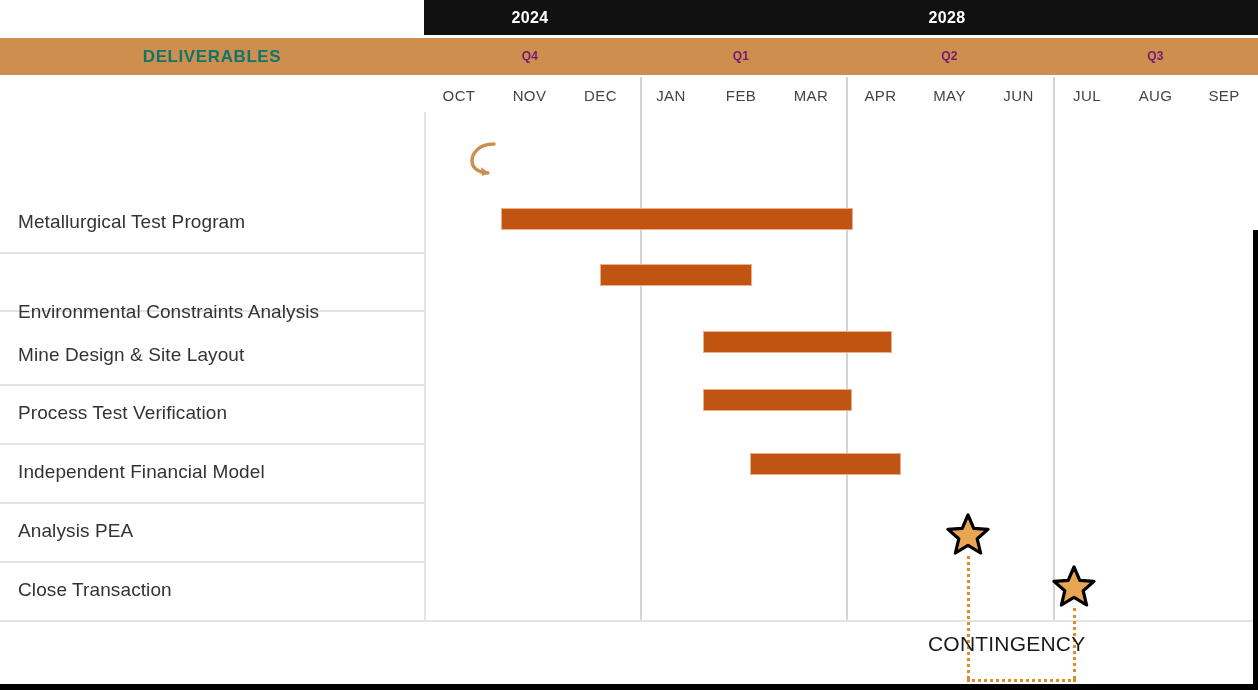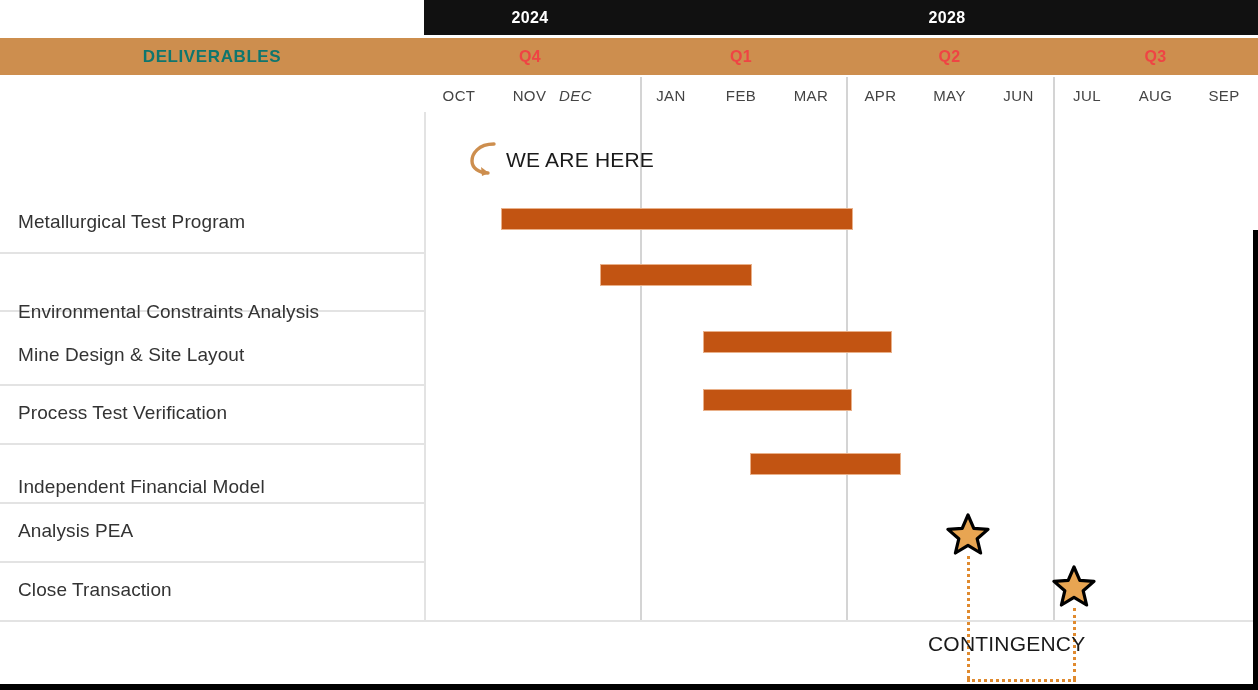--- a/index.html
+++ b/index.html
@@ -60,22 +60,22 @@
     font-size: 17px;
     font-weight: bold;
     letter-spacing: 0.6px;
   }
   .q-cell {
     position: absolute;
     top: 38px;
     height: 37px;
     line-height: 37px;
     text-align: center;
-    color: #ef4444;
-    font-size: 16px;
+    color: #701a75;
+    font-size: 12px;
     font-weight: bold;
     letter-spacing: 0.3px;
   }
 
   
   .month-cell {
     position: absolute;
     top: 80px;
     height: 32px;
     line-height: 32px;
@@ -198,21 +198,21 @@
   <div id="quarter-cells">
       <div class="q-cell" style="left: 424px; width: 212px;">Q4</div>
       <div class="q-cell" style="left: 636px; width: 210px;">Q1</div>
       <div class="q-cell" style="left: 846px; width: 207px;">Q2</div>
       <div class="q-cell" style="left: 1053px; width: 205px;">Q3</div>
     </div>
 
   <div id="month-cells">
       <div class="month-cell" style="left: 424px; width: 70px;">OCT</div>
       <div class="month-cell" style="left: 494px; width: 71px;">NOV</div>
-      <div class="month-cell" style="left: 540px; width: 71px; font-style: italic;">DEC</div>
+      <div class="month-cell" style="left: 565px; width: 71px;">DEC</div>
       <div class="month-cell" style="left: 636px; width: 70px;">JAN</div>
       <div class="month-cell" style="left: 706px; width: 70px;">FEB</div>
       <div class="month-cell" style="left: 776px; width: 70px;">MAR</div>
       <div class="month-cell" style="left: 846px; width: 69px;">APR</div>
       <div class="month-cell" style="left: 915px; width: 69px;">MAY</div>
       <div class="month-cell" style="left: 984px; width: 69px;">JUN</div>
       <div class="month-cell" style="left: 1053px; width: 68px;">JUL</div>
       <div class="month-cell" style="left: 1121px; width: 69px;">AUG</div>
       <div class="month-cell" style="left: 1190px; width: 68px;">SEP</div>
     </div>
@@ -241,29 +241,28 @@
 
   <div class="col-sep" style="left:424px; top:112px; height:510px;"></div>
 
   <div class="wah-wrap">
     <span class="wah-icon">
       <svg width="34" height="40" viewBox="0 0 34 40">
         <path d="M26 6 C10 6, 4 16, 4 23 C4 30, 11 35, 20 35 L20 35" fill="none" stroke="#CD8E4E" stroke-width="3.4" stroke-linecap="round"></path>
         <path d="M13 29 L21 35 L14 38 Z" fill="#CD8E4E"></path>
       </svg>
     </span>
-    <span class="wah-text">WE ARE HERE</span>
   </div>
 
   <div id="task-labels">
       <div class="task-label" style="top: 211px;">Metallurgical Test Program</div>
       <div class="task-label" style="top: 276px; margin-top: 25px;">Environmental Constraints Analysis</div>
       <div class="task-label" style="top: 344px;">Mine Design &amp; Site Layout</div>
       <div class="task-label" style="top: 402px;">Process Test Verification</div>
-      <div class="task-label" style="top: 461px; margin-top: 15px;">Independent Financial Model</div>
+      <div class="task-label" style="top: 461px;">Independent Financial Model</div>
       <div class="task-label" style="top: 520px;">Analysis PEA</div>
       <div class="task-label" style="top: 579px;">Close Transaction</div>
     </div>
 
   <div id="bars">
       <div class="bar" title="Metallurgical Test Program" style="left: 501px; width: 352px; top: 208px;"></div>
       <div class="bar" title="Environmental Constraints Analysis" style="left: 600px; width: 152px; top: 264px;"></div>
       <div class="bar" title="Mine Design &amp; Site Layout" style="left: 703px; width: 189px; top: 331px;"></div>
       <div class="bar" title="Process Plant Verification" style="left: 703px; width: 149px; top: 389px;"></div>
       <div class="bar" title="Independent Financial Model" style="left: 750px; width: 151px; top: 453px;"></div>

